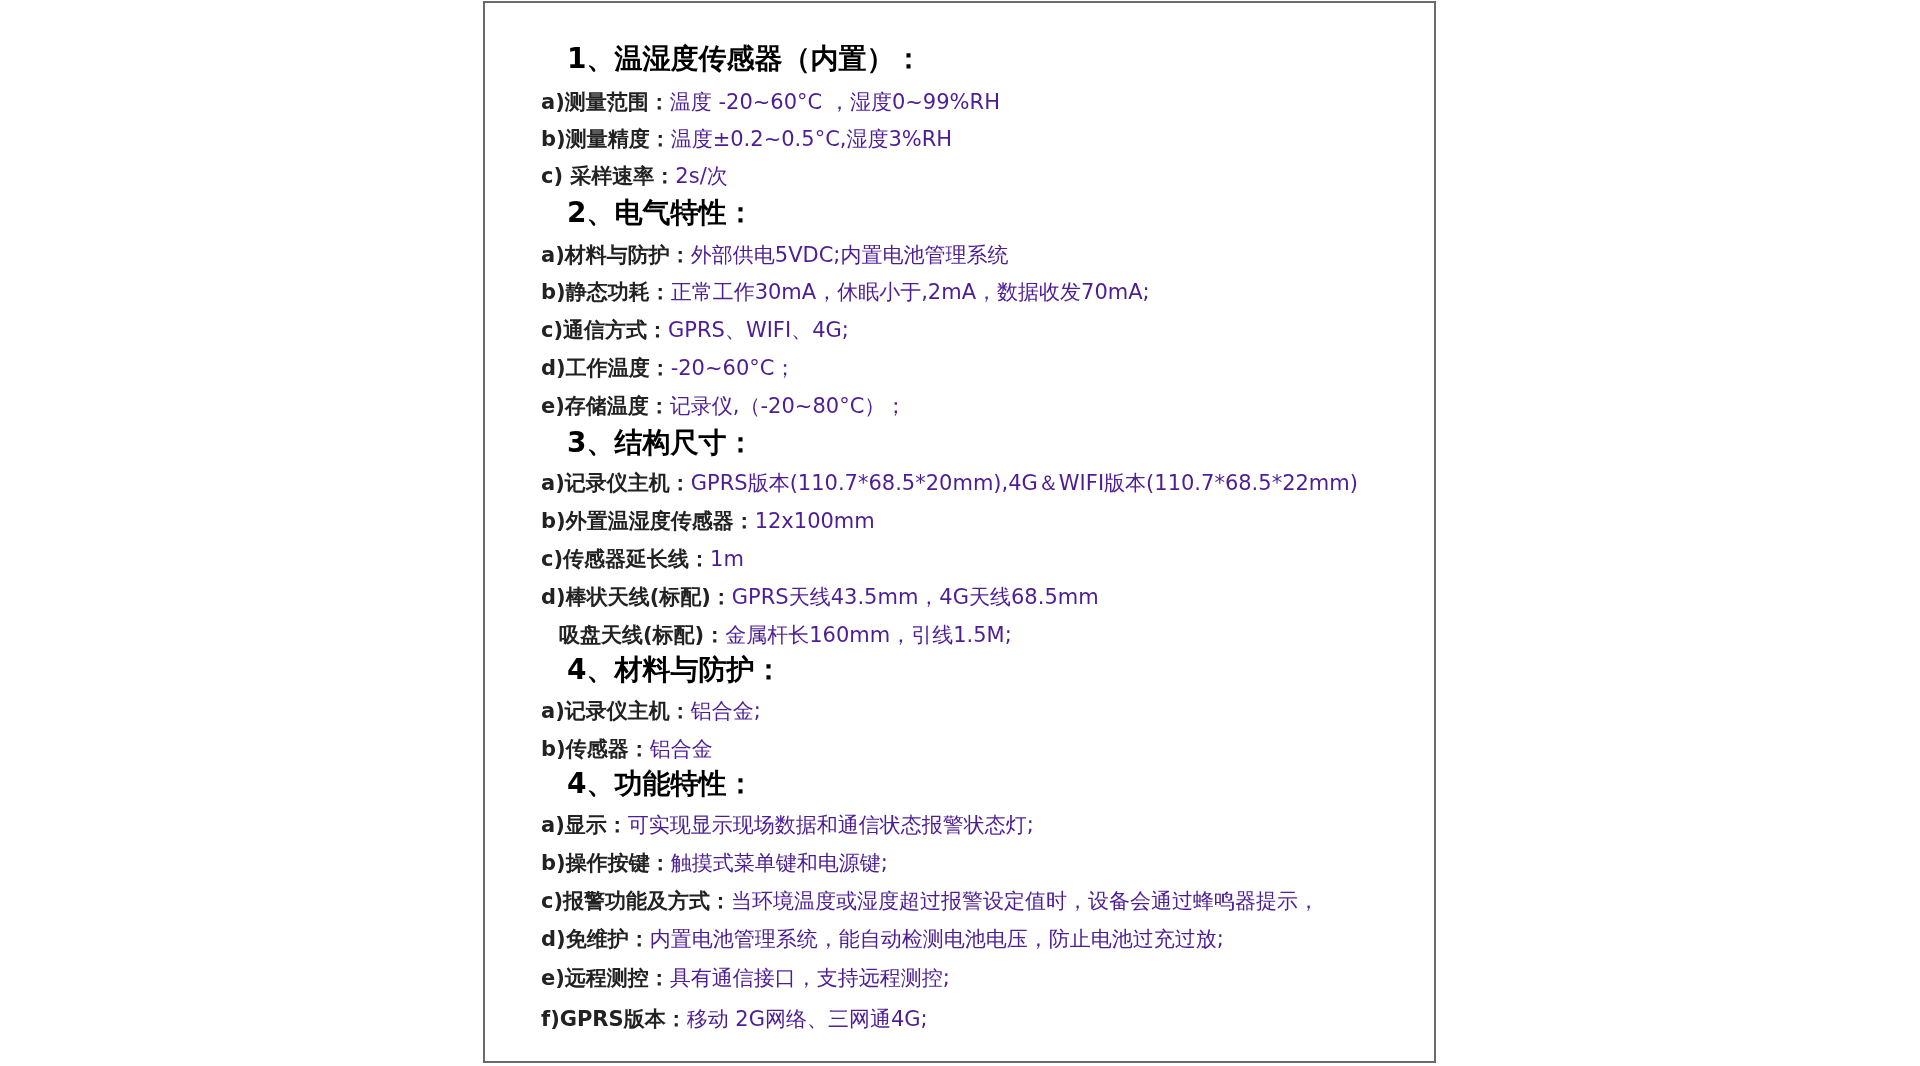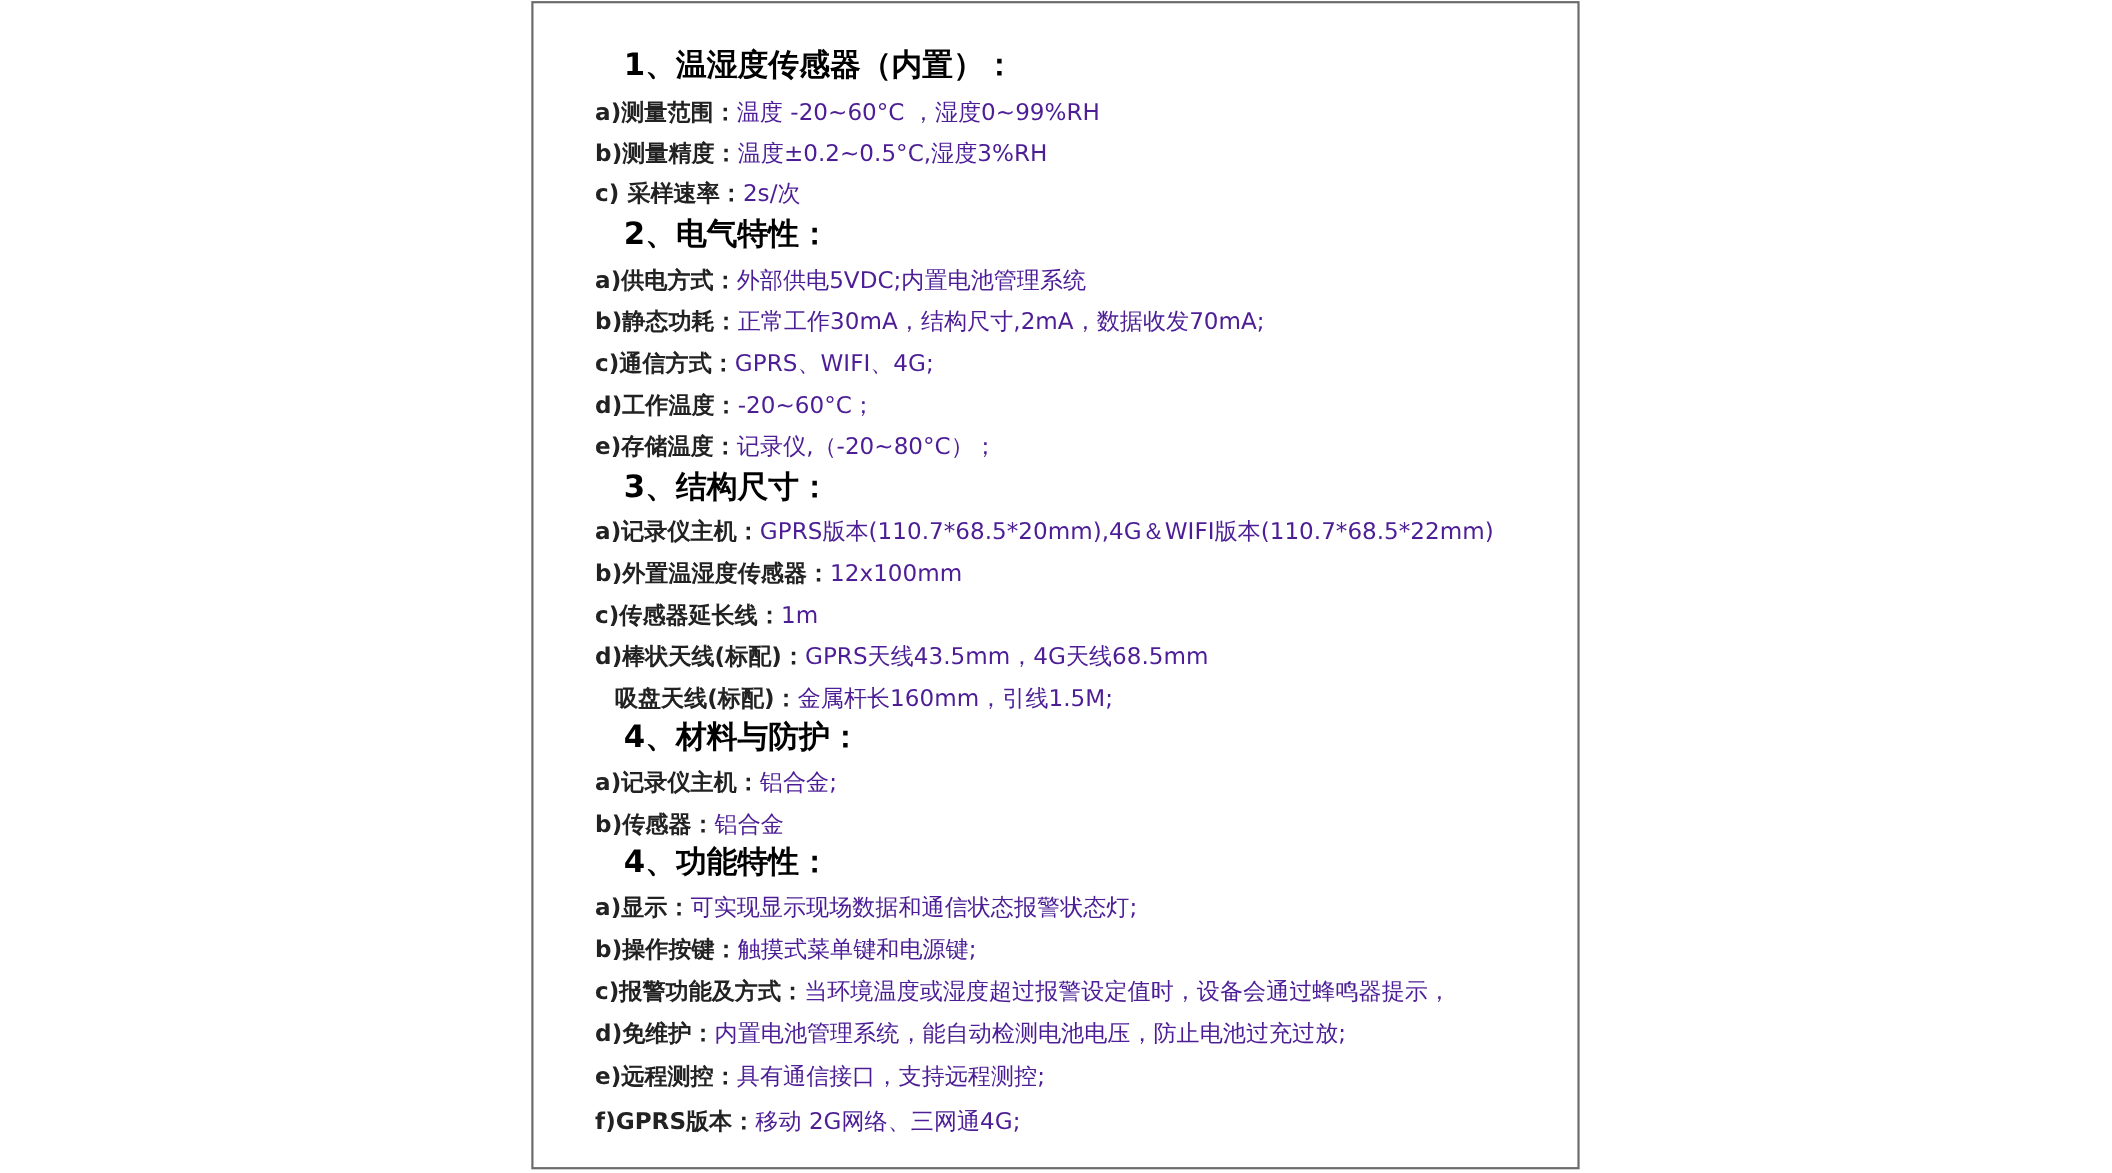--- a/index.html
+++ b/index.html
@@ -65,24 +65,24 @@
   </div>
   <div class="spec-line" style="left:56px; top:136px;">
     <span class="spec-label">b)测量精度：</span><span class="spec-value">温度±0.2~0.5°C,湿度3%RH</span>
   </div>
   <div class="spec-line" style="left:56px; top:173px;">
     <span class="spec-label">c) 采样速率：</span><span class="spec-value">2s/次</span>
   </div>
 
   <div class="section-title" style="left:56px; top:210px;">2、电气特性：</div>
   <div class="spec-line" style="left:56px; top:252px;">
-    <span class="spec-label">a)供电方式：</span><span class="spec-value">外部供电5VDC;内置电池管理系统</span>
+    <span class="spec-label">a)材料与防护：</span><span class="spec-value">外部供电5VDC;内置电池管理系统</span>
   </div>
   <div class="spec-line" style="left:56px; top:289px;">
-    <span class="spec-label">b)静态功耗：</span><span class="spec-value">正常工作30mA，结构尺寸,2mA，数据收发70mA;</span>
+    <span class="spec-label">b)静态功耗：</span><span class="spec-value">正常工作30mA，休眠小于,2mA，数据收发70mA;</span>
   </div>
   <div class="spec-line" style="left:56px; top:327px;">
     <span class="spec-label">c)通信方式：</span><span class="spec-value">GPRS、WIFI、4G;</span>
   </div>
   <div class="spec-line" style="left:56px; top:365px;">
     <span class="spec-label">d)工作温度：</span><span class="spec-value">-20~60°C；</span>
   </div>
   <div class="spec-line" style="left:56px; top:403px;">
     <span class="spec-label">e)存储温度：</span><span class="spec-value">记录仪,（-20~80°C）；</span>
   </div>

